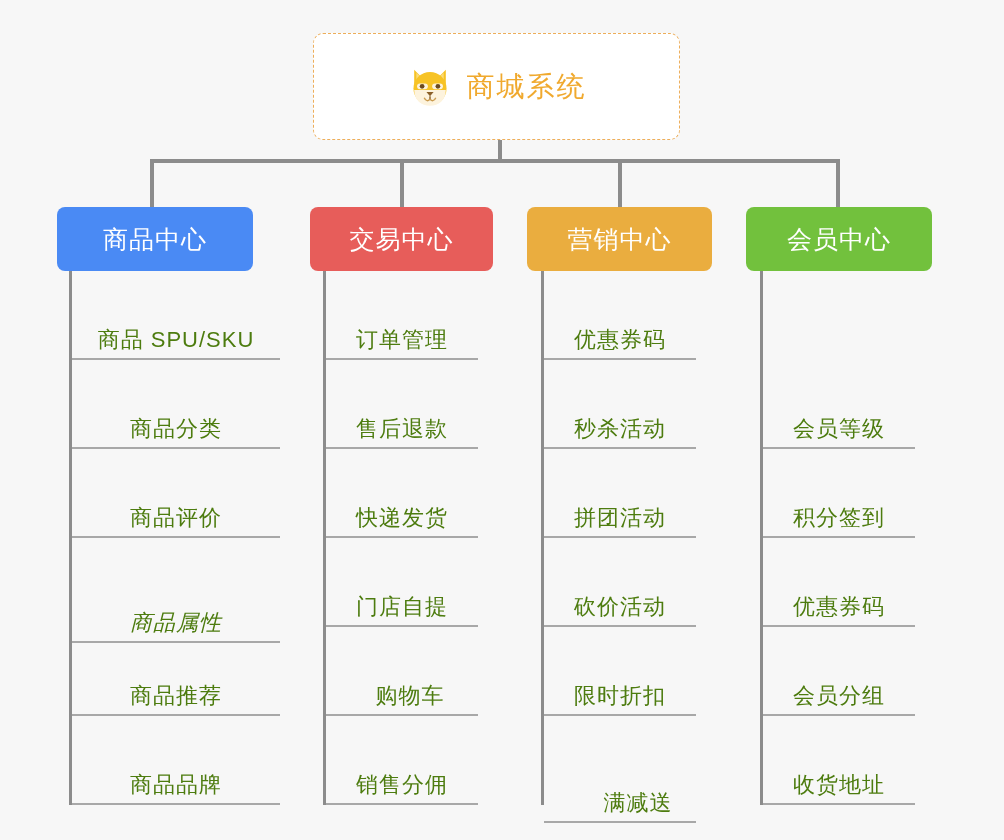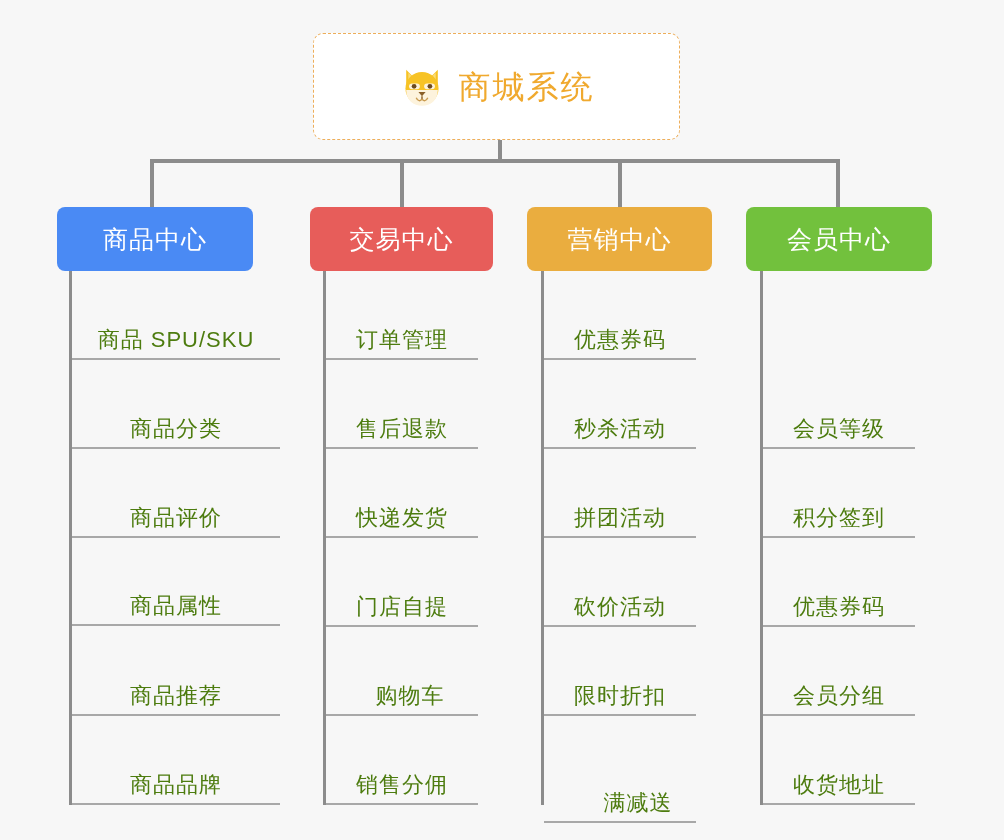--- a/index.html
+++ b/index.html
@@ -29,21 +29,21 @@
     background: #ffffff;
     border: 1px dashed #edae5a;
     border-radius: 10px;
     box-sizing: border-box;
     display: flex;
     align-items: center;
     justify-content: center;
     gap: 14px;
   }
   .root-title {
-    font-size: 32px;
+    font-size: 28px;
     color: #f0a92e;
     letter-spacing: 2px;
     line-height: 1;
   }
   .shiba-icon {
     width: 46px;
     height: 46px;
     display: block;
   }
 
@@ -170,21 +170,21 @@
           <span class="leaf-label">商品 SPU/SKU</span>
         </div>
         <div class="leaf" style="top: 89px; width: 208px;">
           <div class="leaf-line" style="width: 208px;"></div>
           <span class="leaf-label">商品分类</span>
         </div>
         <div class="leaf" style="top: 178px; width: 208px;">
           <div class="leaf-line" style="width: 208px;"></div>
           <span class="leaf-label">商品评价</span>
         </div>
-        <div class="leaf" style="top: 266px; width: 208px;">
+        <div class="leaf" style="top: 283px; width: 208px; font-style: italic;">
           <div class="leaf-line" style="width: 208px;"></div>
           <span class="leaf-label">商品属性</span>
         </div>
         <div class="leaf" style="top: 356px; width: 208px;">
           <div class="leaf-line" style="width: 208px;"></div>
           <span class="leaf-label">商品推荐</span>
         </div>
         <div class="leaf" style="top: 445px; width: 208px;">
           <div class="leaf-line" style="width: 208px;"></div>
           <span class="leaf-label">商品品牌</span>

